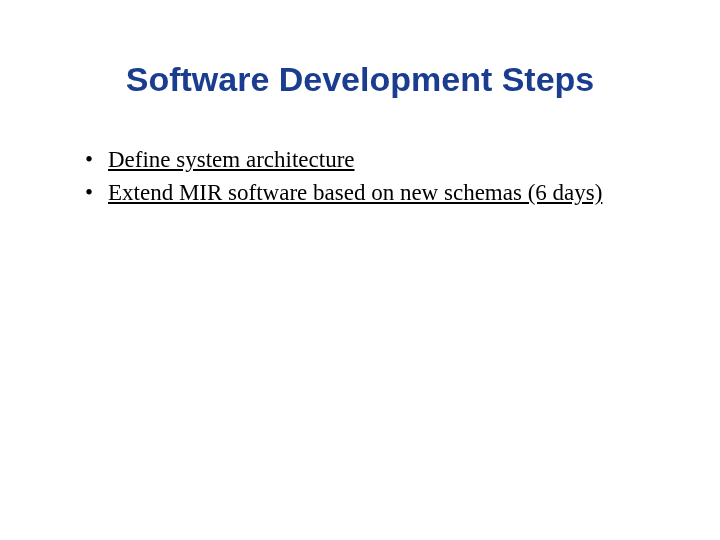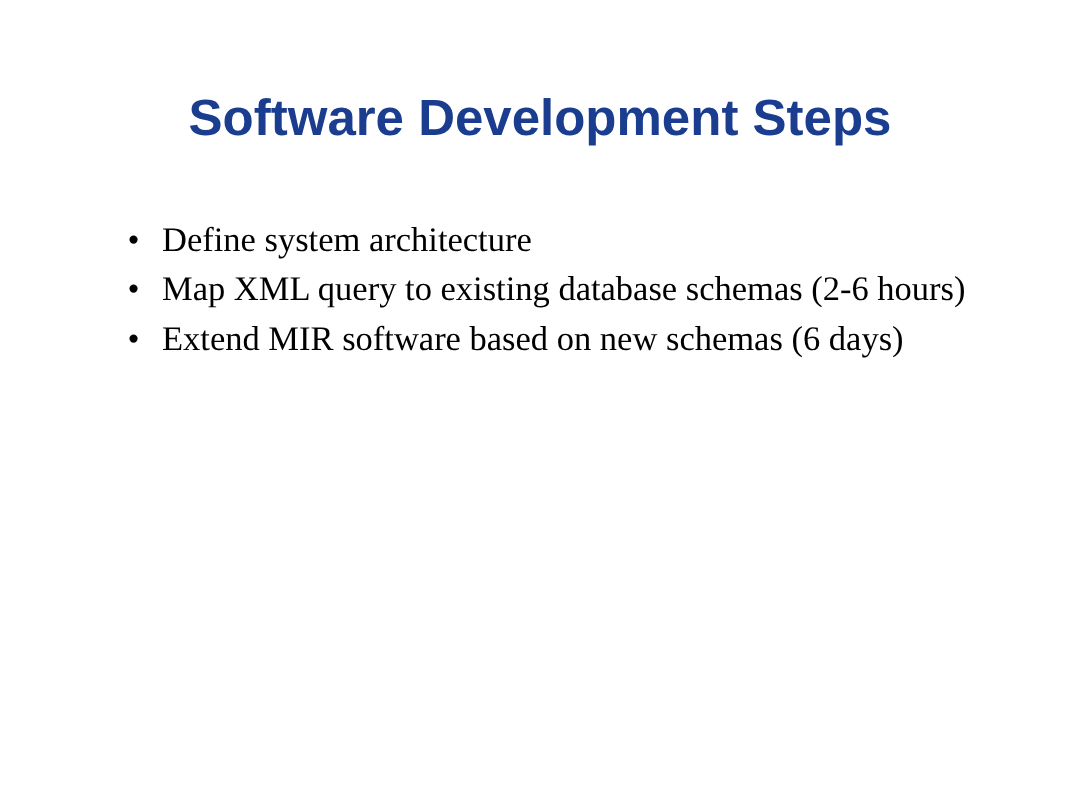--- a/index.html
+++ b/index.html
@@ -20,20 +20,21 @@
       font-weight: bold;
       font-size: 34px;
       color: #1a3d8f;
       text-align: center;
       margin: 0 0 45px 0;
     }
     .bullet-list {
       list-style: none;
       padding: 0;
       margin: 0 0 0 20px;
+      text-decoration: underline;
     }
     .bullet-item {
       position: relative;
       padding-left: 28px;
       font-size: 23px;
       line-height: 1.35;
       color: #000000;
       margin-bottom: 2px;
     }
     .bullet-item::before {
@@ -45,16 +46,15 @@
       color: #000000;
     }
   </style>
 </head>
 <body>
 
 <div class="slide">
   <h1 class="title">Software Development Steps</h1>
   <ul class="bullet-list">
     <li class="bullet-item">Define system architecture</li>
-    <li class="bullet-item">Map XML query to existing database schemas (2-6 hours)</li>
     <li class="bullet-item">Extend MIR software based on new schemas (6 days)</li>
   </ul>
 </div>
 
 </body></html>

